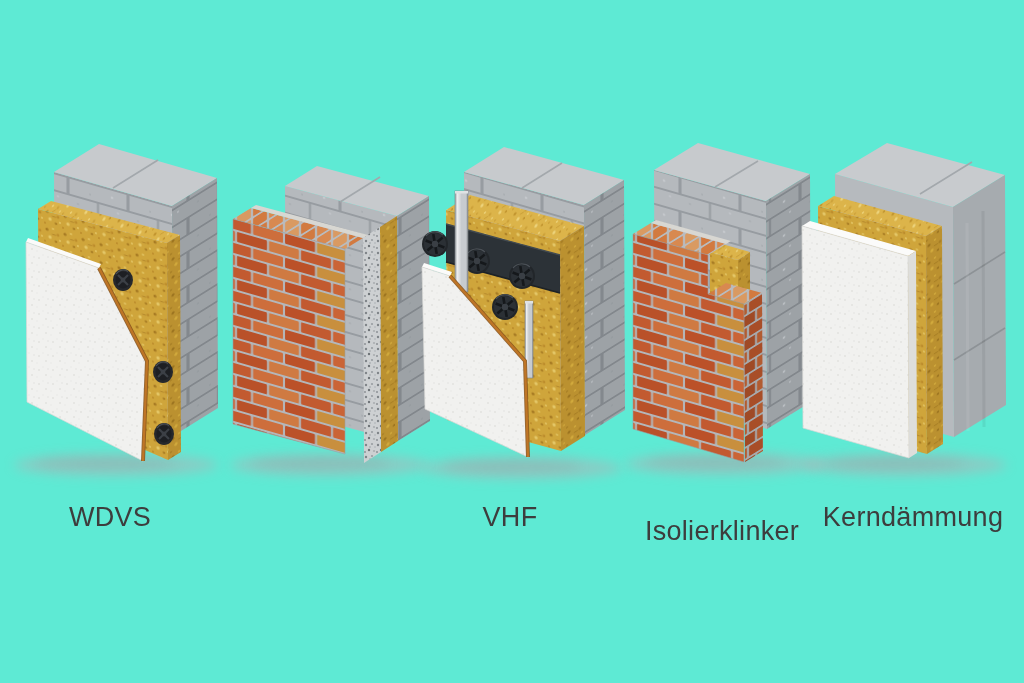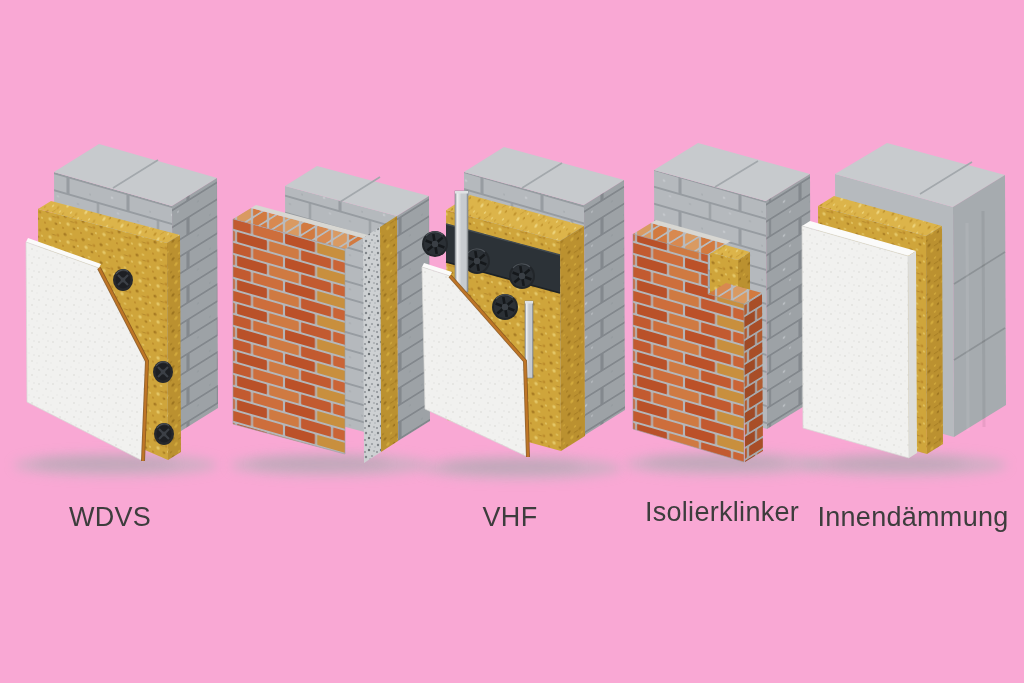--- a/index.html
+++ b/index.html
@@ -1,16 +1,16 @@
 <!DOCTYPE html>
 <html><head>
 <meta charset="utf-8">
 <style>
   html,body{margin:0;padding:0;background:#ffffff;}
-  #stage{position:relative;width:1024px;height:683px;background:#f9a8d4;overflow:hidden;
+  #stage{position:relative;width:1024px;height:683px;background:#5eead4;overflow:hidden;
          font-family:"Liberation Sans",sans-serif;}
   .fig{position:absolute;top:142px;width:220px;height:340px;}
   .fig svg{overflow:visible;display:block;}
   .fig-label{position:absolute;transform:translateX(-50%);white-space:nowrap;
              font-size:27px;font-weight:500;color:#3d3d3d;letter-spacing:.3px;}
 </style>
 </head>
 <body>
 
 <div id="stage">
@@ -297,15 +297,15 @@
         <g>
           <polygon points="2,84 108,114 116,109 10,79" fill="#fbfbfa"></polygon>
           <polygon points="108,114 116,109 117,311 109,316" fill="#dededb"></polygon>
           <polygon points="2,84 108,114 109,316 3,286" fill="url(#pat-render)" stroke="#d8d8d5" stroke-width="0.7"></polygon>
         </g>
       </svg>
     </div>
 
   <div class="fig-label" style="left:110px;top:502px">WDVS</div>
   <div class="fig-label" style="left:510px;top:502px">VHF</div>
-  <div class="fig-label" style="left:722px;top:497px">Isolierklinker</div>
-  <div class="fig-label" style="left:913px;top:502px">Innendämmung</div>
+  <div class="fig-label" style="left:722px;top:516px">Isolierklinker</div>
+  <div class="fig-label" style="left:913px;top:502px">Kerndämmung</div>
 </div>
 
 </body></html>

